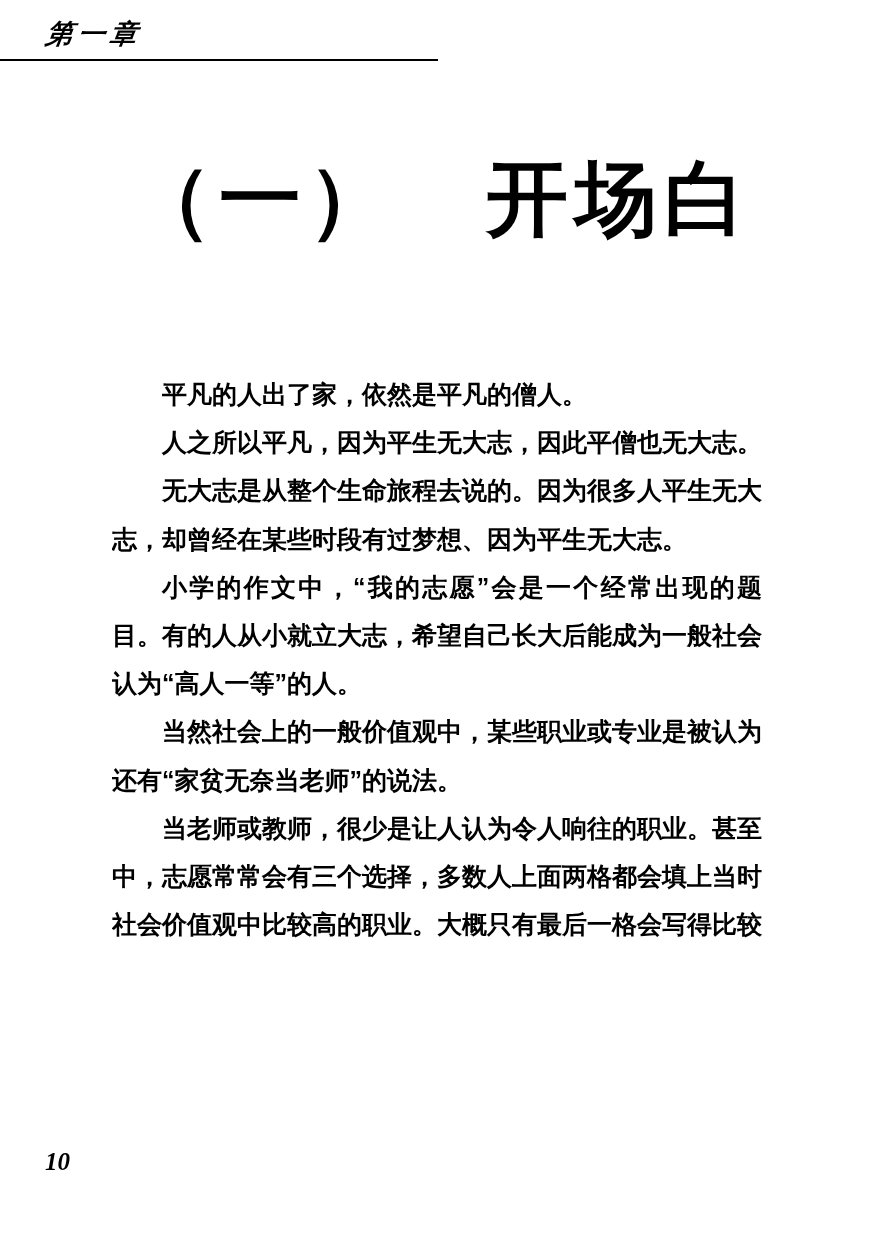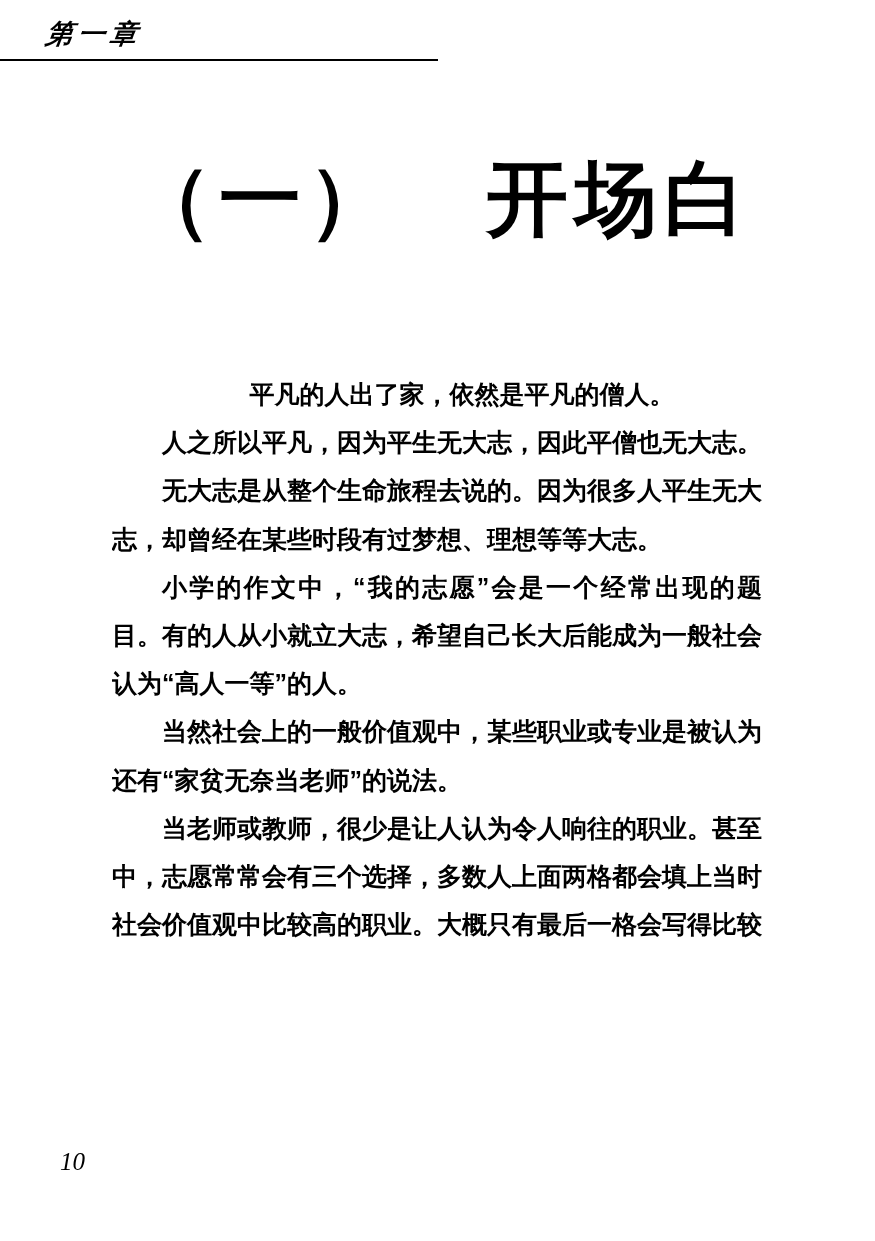--- a/index.html
+++ b/index.html
@@ -57,47 +57,47 @@
     height: 48.2px;
     line-height: 48.2px;
     overflow: hidden;
     white-space: nowrap;
   }
   .line.fill {
     white-space: normal;
     text-align: justify;
     text-align-last: justify;
   }
-  .line.indent { text-indent: 50px; text-align: center; }
+  .line.indent { text-indent: 50px; }
   .page-number {
     position: absolute;
-    left: 60px;
+    left: 45px;
     top: 1148px;
     font-family: "Liberation Serif", serif;
     font-size: 25px;
-    font-weight: normal;
+    font-weight: bold;
     font-style: italic;
   }
 </style>
 </head>
 <body>
 
 <div class="page">
 
   <div class="chapter-header">第一章</div>
 
   <div class="header-rule"></div>
 
   <h1 class="section-title">（一）　开场白</h1>
 
   <div class="body-text">
     <div class="line indent">平凡的人出了家，依然是平凡的僧人。</div>
     <div class="line indent">人之所以平凡，因为平生无大志，因此平僧也无大志。</div>
     <div class="line indent fill">无大志是从整个生命旅程去说的。因为很多人平生无大</div>
-    <div class="line">志，却曾经在某些时段有过梦想、理想等等大志。</div>
+    <div class="line">志，却曾经在某些时段有过梦想、因为平生无大志。</div>
     <div class="line indent fill">小学的作文中，“我的志愿”会是一个经常出现的题</div>
     <div class="line fill">目。有的人从小就立大志，希望自己长大后能成为一般社会</div>
     <div class="line">认为“高人一等”的人。</div>
     <div class="line indent fill">当然社会上的一般价值观中，某些职业或专业是被认为</div>
     <div class="line">还有“家贫无奈当老师”的说法。</div>
     <div class="line indent fill">当老师或教师，很少是让人认为令人响往的职业。甚至</div>
     <div class="line fill">中，志愿常常会有三个选择，多数人上面两格都会填上当时</div>
     <div class="line fill">社会价值观中比较高的职业。大概只有最后一格会写得比较</div>
   </div>
 

